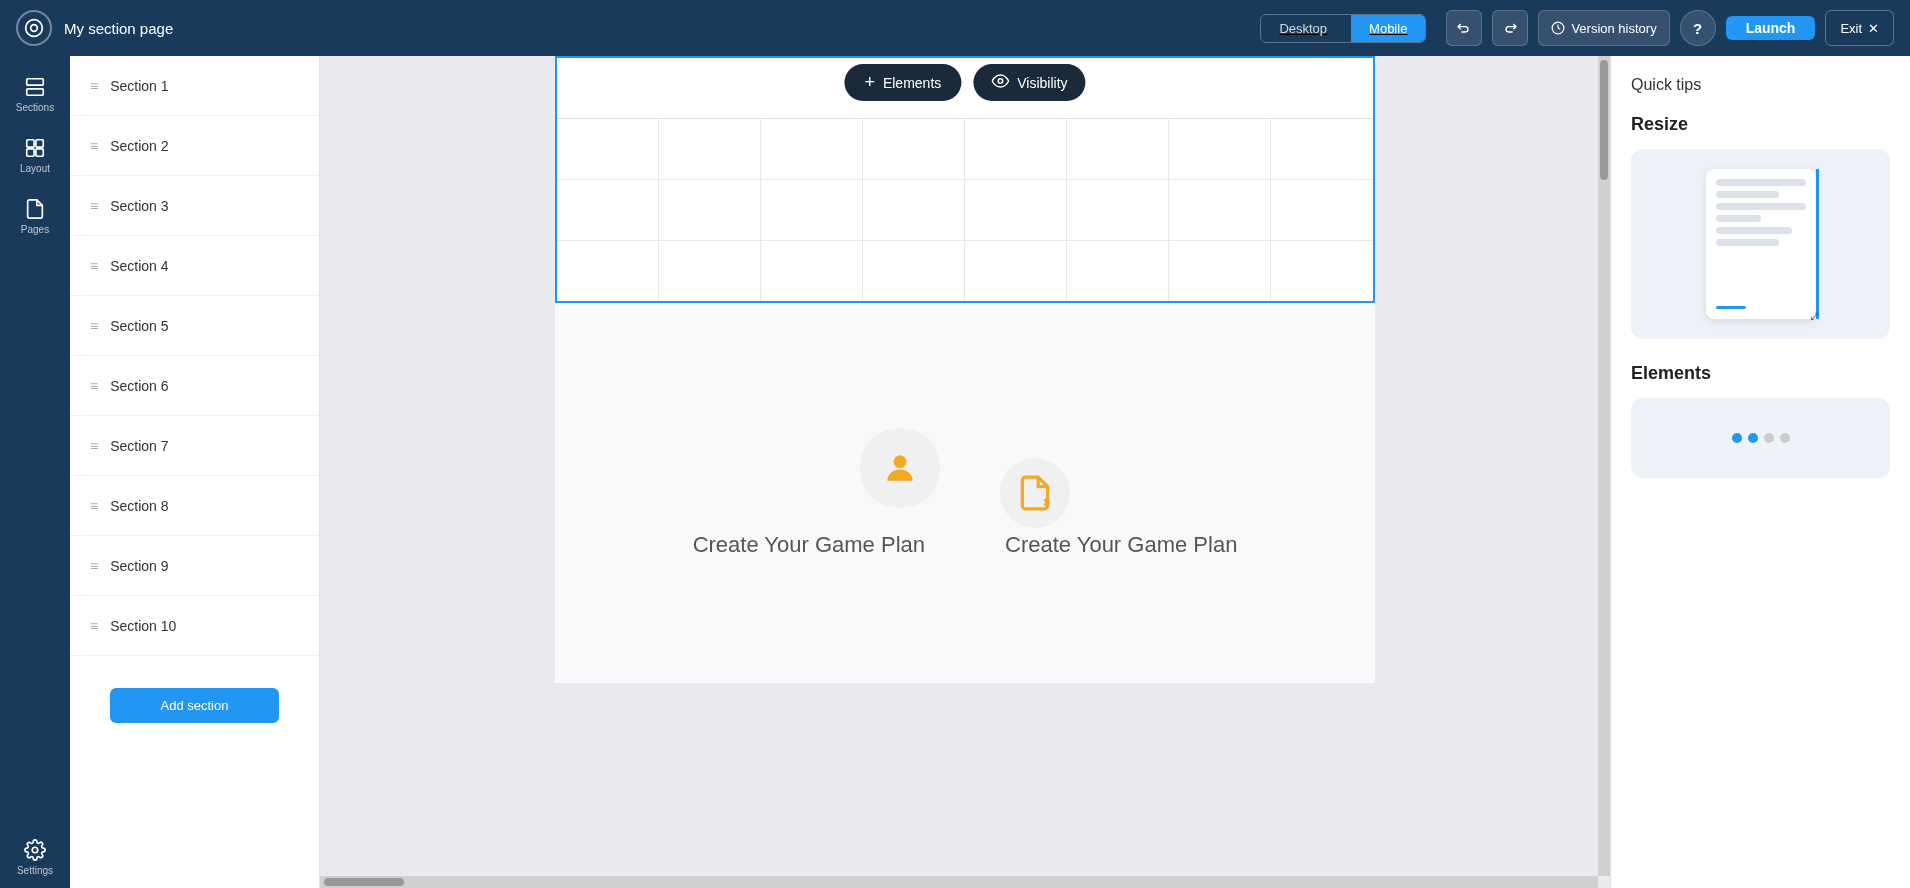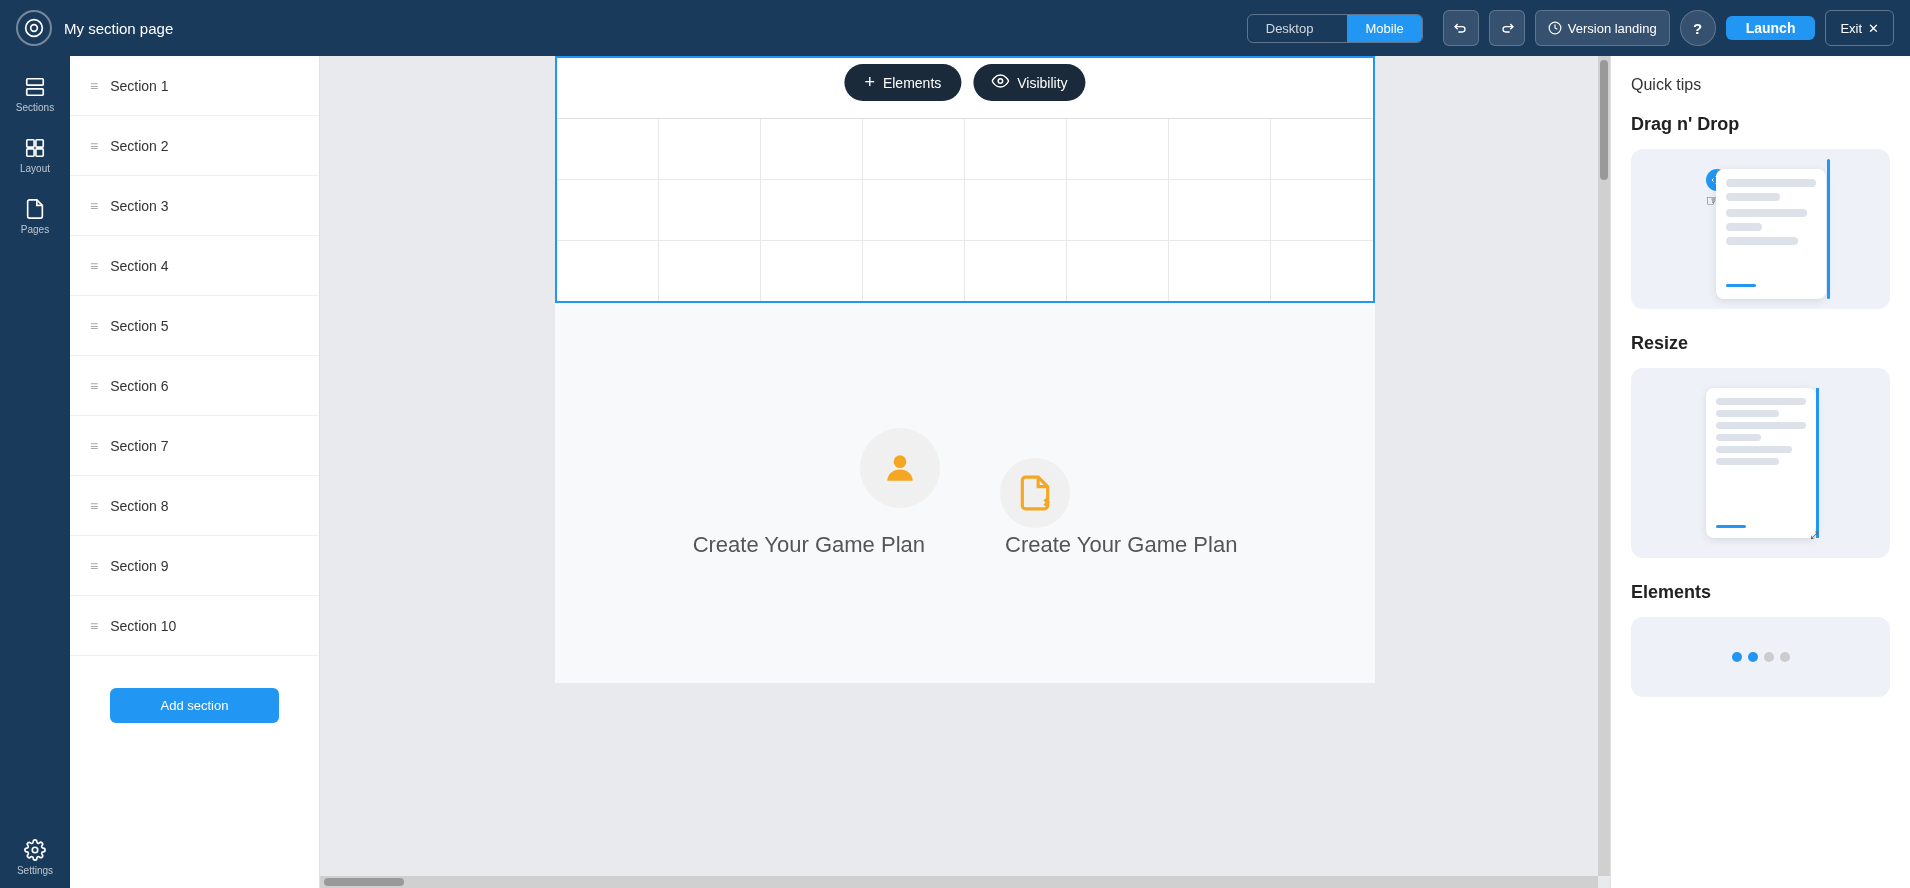--- a/index.html
+++ b/index.html
@@ -26,24 +26,25 @@
     .header-logo svg { width: 20px; height: 20px; }
     .header-title {
       color: #fff;
       font-size: 15px;
       font-weight: 500;
       flex: 1;
     }
     .header-center {
       display: flex;
       align-items: center;
-      gap: 16px;
+      gap: 6px;
       border: 1px solid rgba(255,255,255,0.3);
       border-radius: 6px;
       overflow: hidden;
+      text-decoration: underline;
     }
     .view-btn {
       background: transparent;
       color: rgba(255,255,255,0.8);
       border: none;
       padding: 6px 18px;
       font-size: 13px;
       cursor: pointer;
     }
     .view-btn.active {
@@ -507,21 +508,21 @@
       <svg width="16" height="16" viewBox="0 0 24 24" fill="none" stroke="white" stroke-width="2">
         <path d="M21 10H10a4 4 0 0 0 0 8h6"></path>
         <polyline points="17 6 21 10 17 14"></polyline>
       </svg>
     </button>
     <button class="version-btn">
       <svg width="14" height="14" viewBox="0 0 24 24" fill="none" stroke="white" stroke-width="2">
         <circle cx="12" cy="12" r="10"></circle>
         <polyline points="12 6 12 12 16 14"></polyline>
       </svg>
-      <span>Version landing</span>
+      <span>Version history</span>
     </button>
     <button class="help-btn">?</button>
     <button class="launch-btn">Launch</button>
     <button class="exit-btn">
       <span>Exit</span>
       <span>✕</span>
     </button>
   </div>
 </header>
 
@@ -693,43 +694,20 @@
     </div>
 
     <div class="canvas-hscroll" style="position:absolute; bottom:0; left:0; right:12px; height:12px; background:#d0d0d0;">
       <div class="canvas-hscroll-thumb"></div>
     </div>
   </div>
 
   <div class="tips-panel">
     <div class="tips-title">Quick tips</div>
 
-    <div class="tip-section">
-      <div class="tip-heading">Drag n' Drop</div>
-      <div class="tip-illustration">
-        <div style="position:relative;">
-          <div class="drag-cursor">
-            <svg width="12" height="12" viewBox="0 0 24 24" fill="white">
-                <path d="M5 9l-3 3 3 3M9 5l3-3 3 3M15 19l-3 3-3-3M19 9l3 3-3 3M12 12v0" stroke="white" stroke-width="2" fill="none"></path>
-              </svg>
-          </div>
-          <div class="hand-cursor">☞</div>
-          <div class="tip-card-mock" style="margin-left:20px; margin-top:10px;">
-            <div class="tip-card-line" style="width:100%;"></div>
-            <div class="tip-card-line short"></div>
-            <div class="tip-card-line" style="width:90%; margin-top:8px;"></div>
-            <div class="tip-card-line shorter"></div>
-            <div class="tip-card-line" style="width:80%;"></div>
-            <div class="tip-card-accent"></div>
-          </div>
-        </div>
-
-        <div style="position:absolute; right:60px; top:10px; bottom:10px; width:3px; background:#2196f3; border-radius:2px;"></div>
-      </div>
-    </div>
 
     <div class="tip-section">
       <div class="tip-heading">Resize</div>
       <div class="resize-illustration">
         <div style="position:relative;">
           <div class="resize-card">
             <div class="resize-card-line" style="width:100%;"></div>
             <div class="resize-card-line short"></div>
             <div class="resize-card-line" style="width:100%;"></div>
             <div class="resize-card-line shorter"></div>

